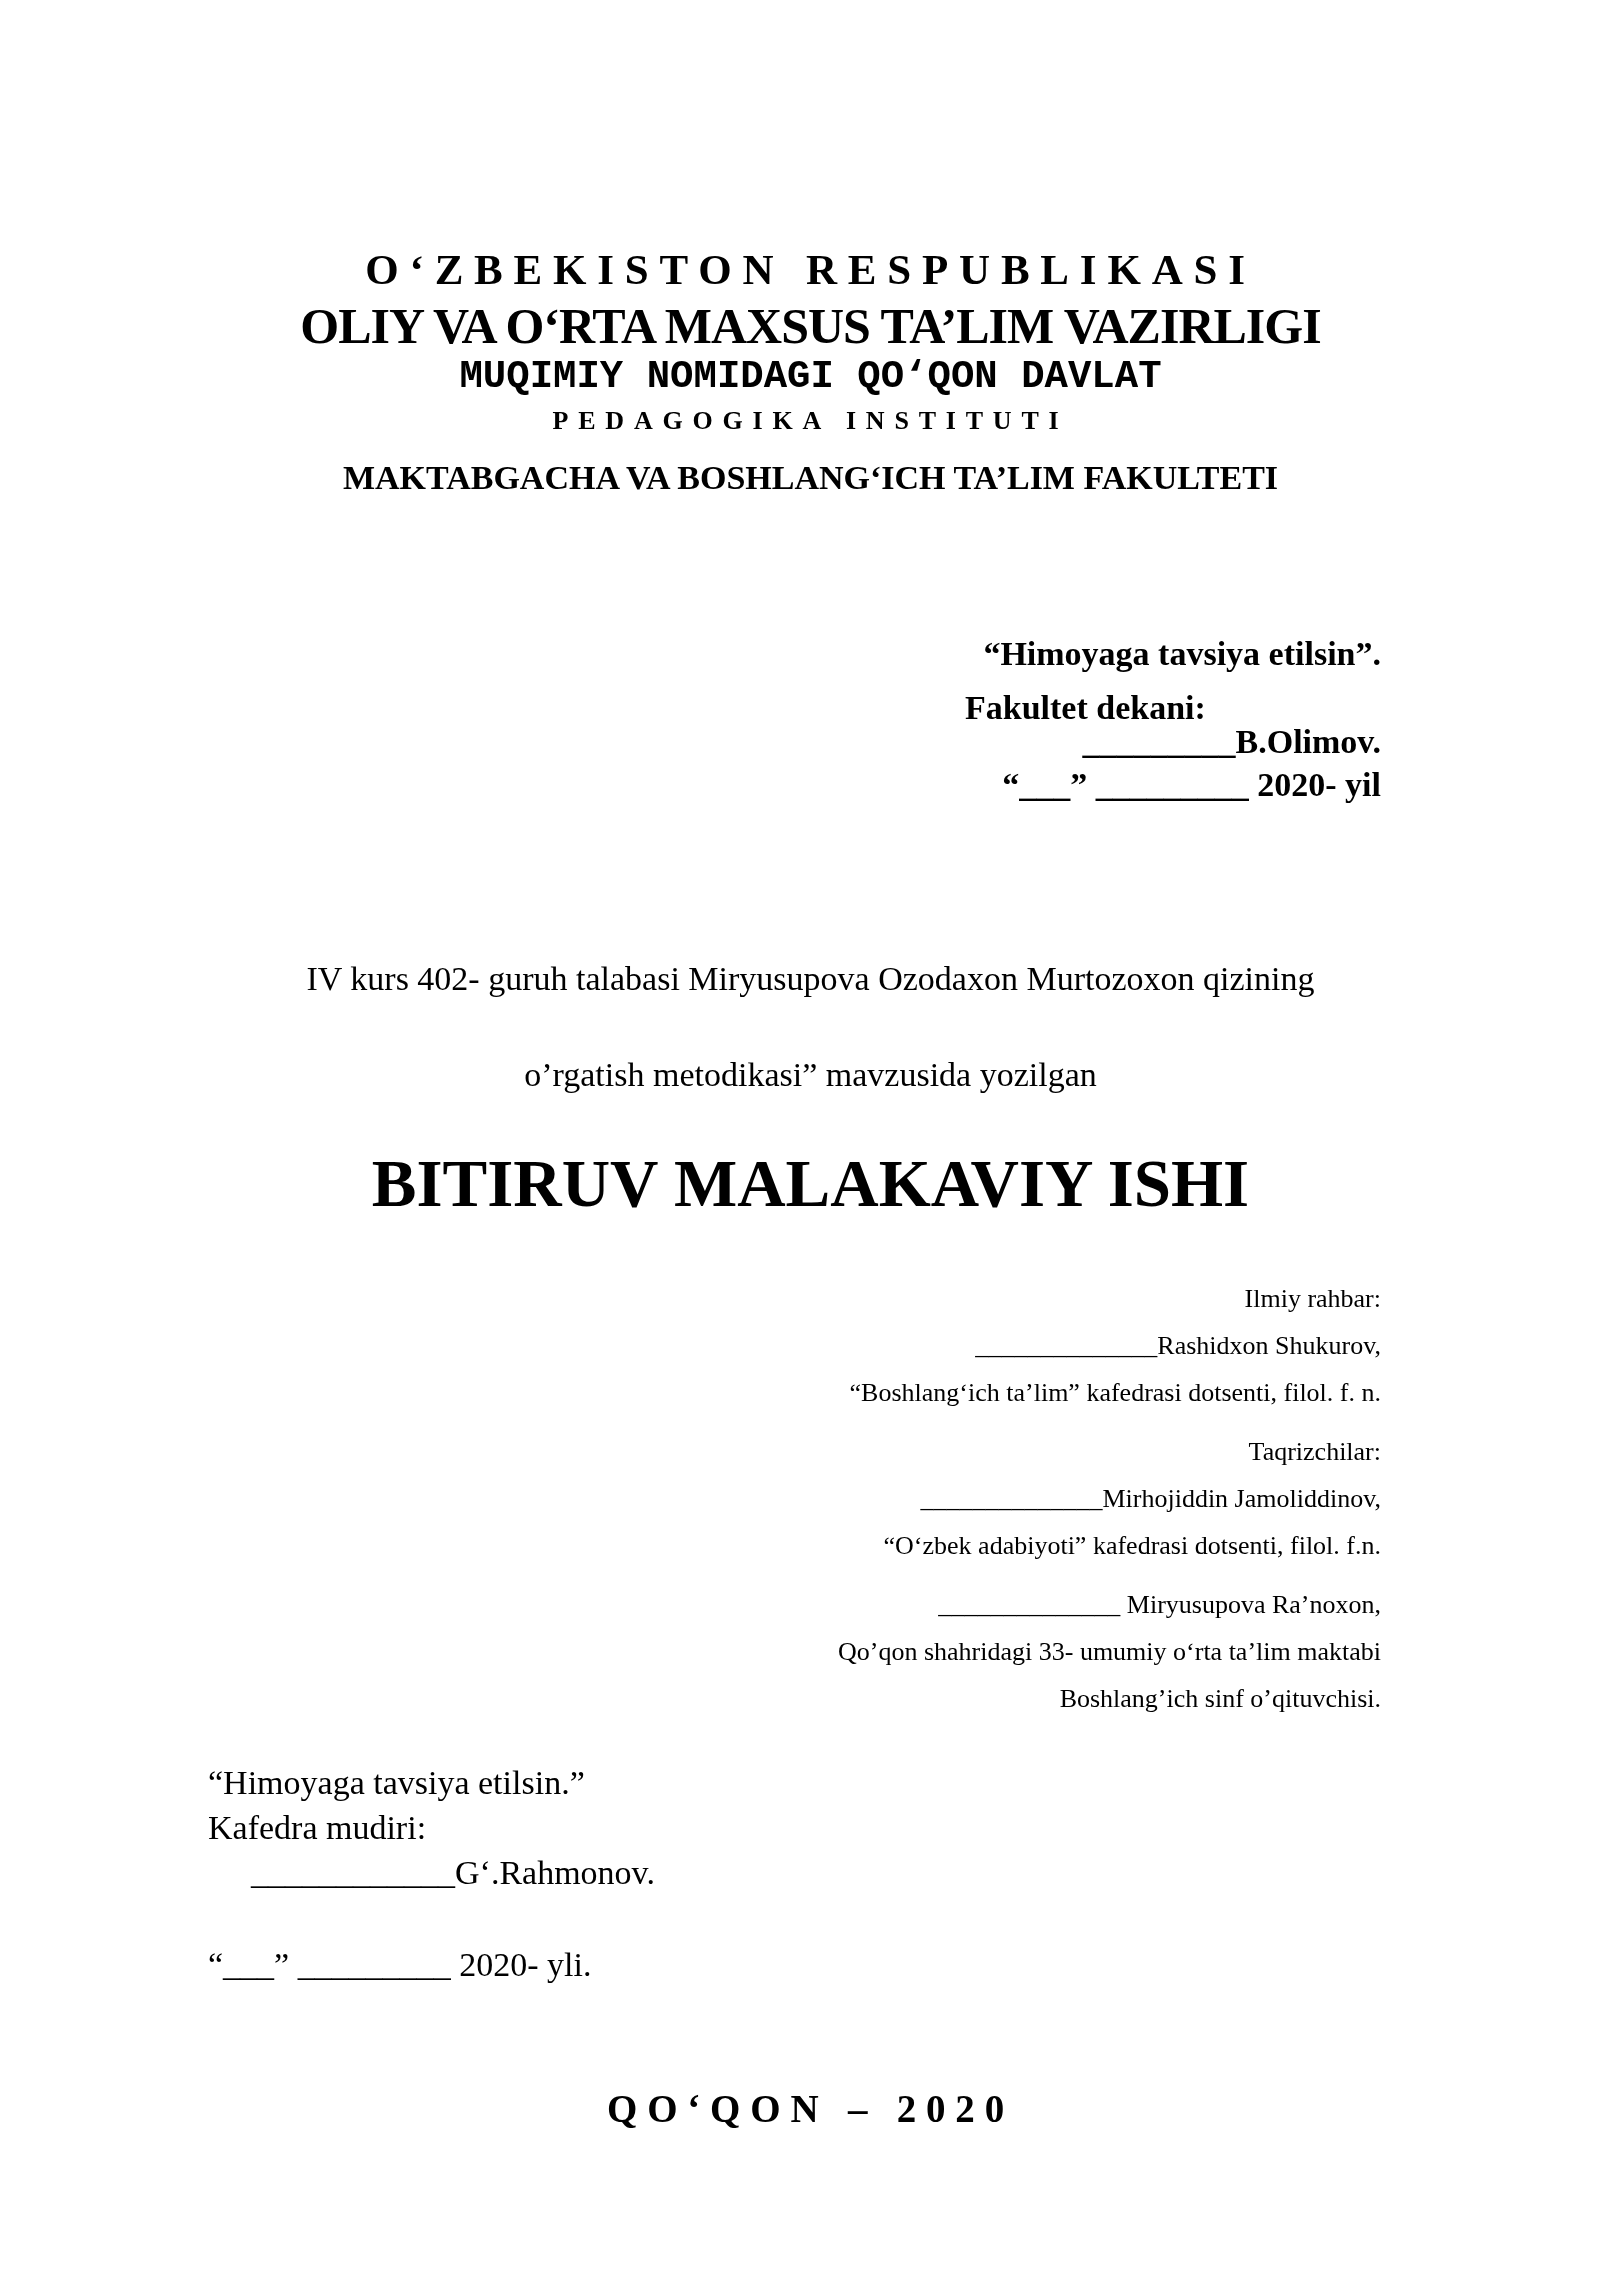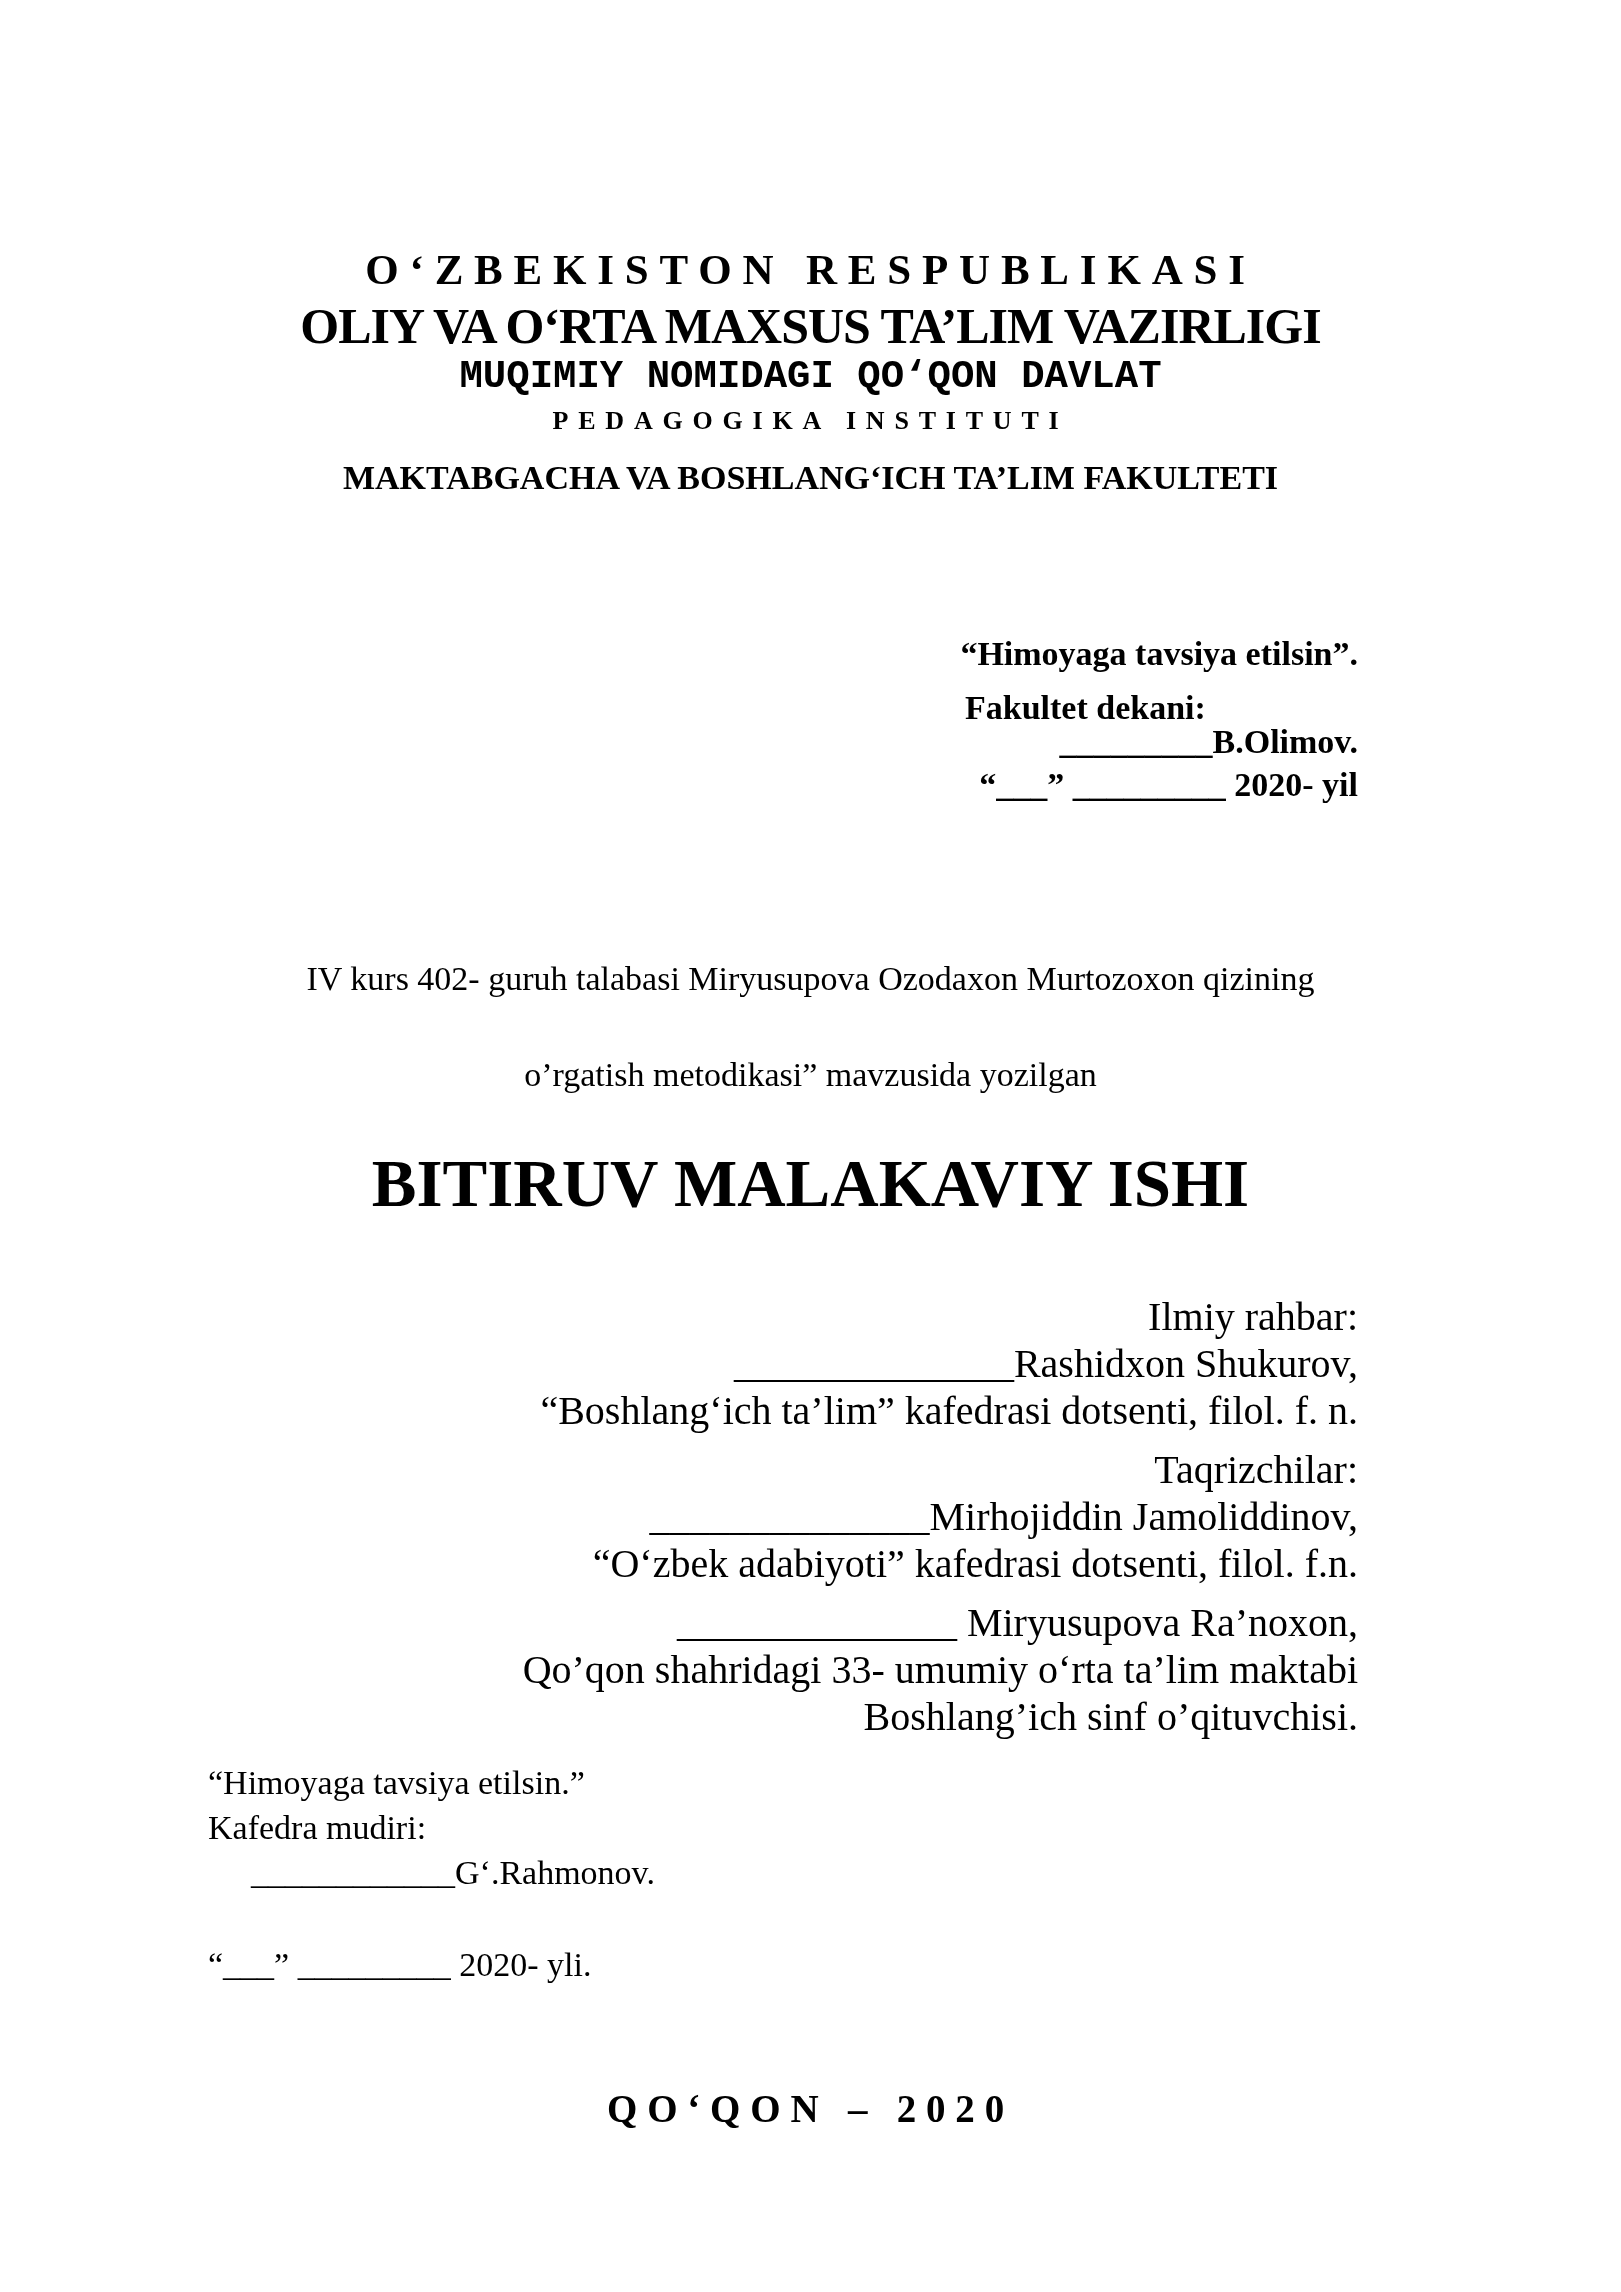--- a/index.html
+++ b/index.html
@@ -13,20 +13,21 @@
       position: relative;
       overflow: hidden;
       font-family: "Liberation Serif", serif;
       color: #000000;
     }
     .page {
       position: absolute;
       left: 0; top: 0;
       width: 1466px;
       height: 2293px;
+      padding-left: 23px;
     }
     .abs { position: absolute; white-space: nowrap; }
     .center { left: 0; width: 1621px; text-align: center; }
     .bold { font-weight: bold; }
 
     
     .h1 { top: 245px; font-size: 43px; letter-spacing: 10.8px; }
     .h2 { top: 297px; font-size: 50px; letter-spacing: -1px; transform: scaleX(1.0); }
     .h3 { top: 355px; font-size: 39px; font-family: Liberation Mono, monospace; }
     .h4 { top: 406px; font-size: 26px; letter-spacing: 9.8px; }
@@ -43,21 +44,21 @@
     .desc { font-size: 34px; line-height: 48px; }
     .d1 { top: 907px; }
     .d2 { top: 955px; }
     .d3 { top: 1003px; }
     .d4 { top: 1051px; }
 
     
     .title { top: 1145px; font-size: 67px; font-weight: bold; }
 
     
-    .sup { font-size: 40px; margin-top: 9px; }
+    .sup { font-size: 26px; }
     .s1 { top: 1284px; }
     .s2 { top: 1331px; }
     .s3 { top: 1378px; }
     .s4 { top: 1437px; }
     .s5 { top: 1484px; }
     .s6 { top: 1531px; }
     .s7 { top: 1590px; }
     .s8 { top: 1637px; }
     .s9 { top: 1684px; }
 

